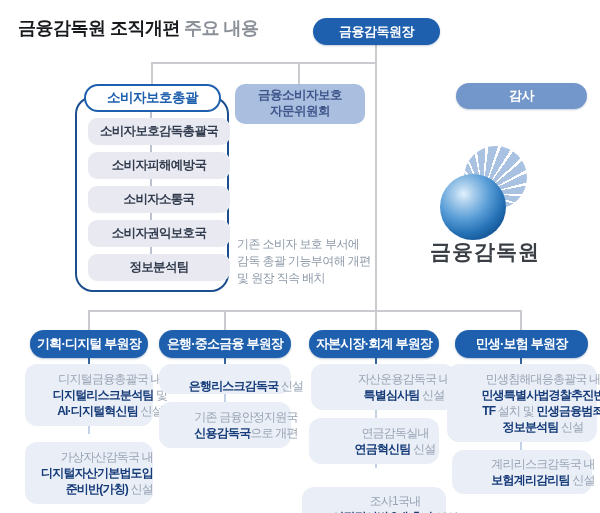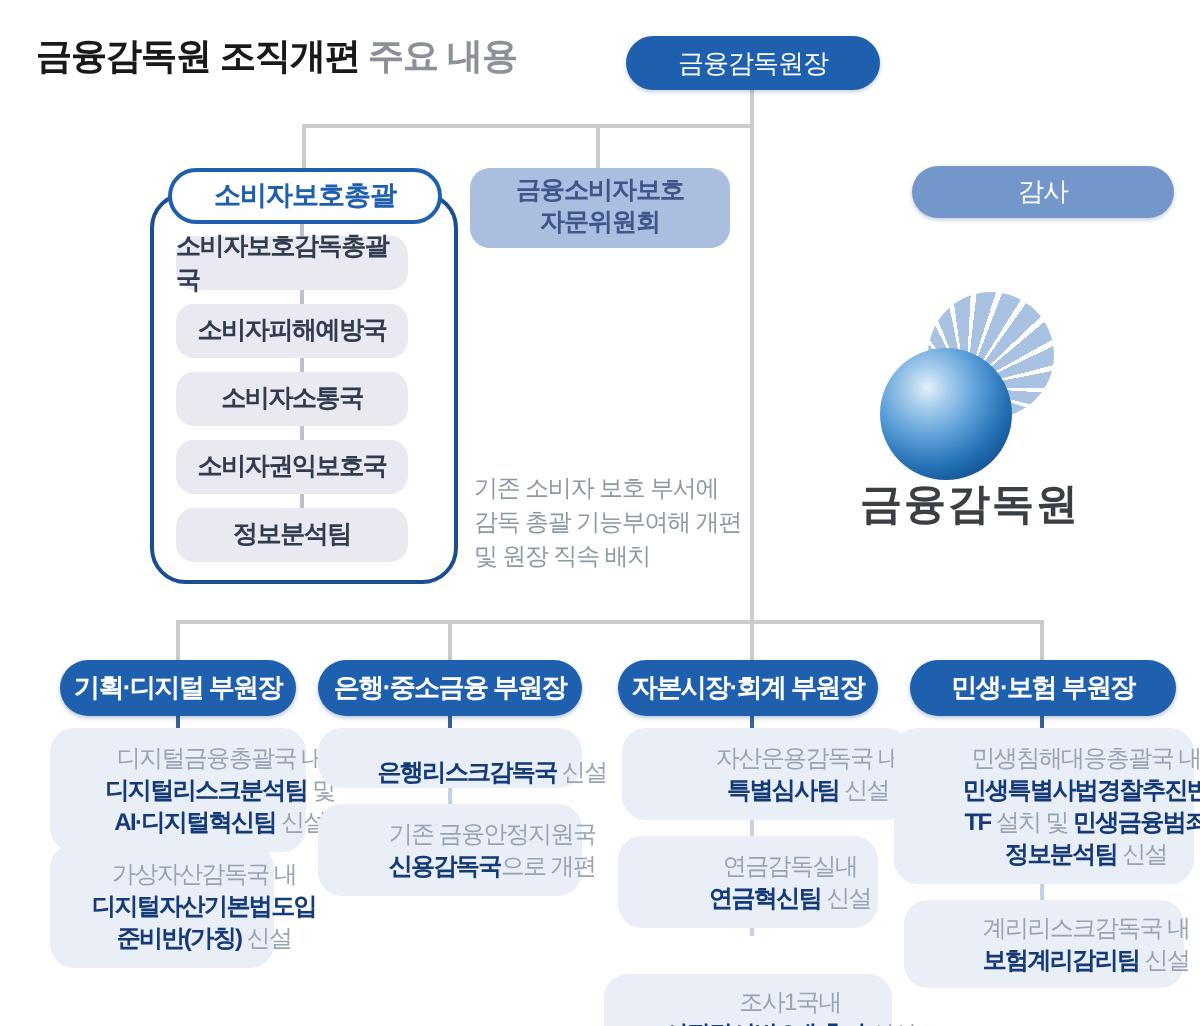--- a/index.html
+++ b/index.html
@@ -14,36 +14,36 @@
   
   .cl{position:absolute;background:var(--line-gray,#c9cbcf);}
   .cl.h{height:2px;}
   .cl.v{width:2px;}
   .tick{position:absolute;width:2px;background:var(--tick-light,#c5d2e6);}
   .tick.dk{background:var(--tick-dark,#34639e);}
   .tick.gy{background:#bcc2cd;}
 
   
   .pill{position:absolute;display:flex;align-items:center;justify-content:center;
-        border-radius:14px;font-weight:normal;color:#fff;font-size:13px;letter-spacing:-0.5px;
+        border-radius:14px;font-weight:bold;color:#fff;font-size:13px;letter-spacing:-0.5px;
         box-shadow:0 1px 2px rgba(21,60,110,.25);}
   .governor{left:313px;top:18px;width:127px;height:27px;background:var(--primary-blue,#1e5fae);}
   .auditor{left:456px;top:83px;width:131px;height:26px;background:var(--auditor-blue,#7397ca);border-radius:13px;}
   .advisory{position:absolute;left:235px;top:84px;width:130px;height:40px;background:var(--advisory-bg,#aabedf);
         border-radius:10px;display:flex;align-items:center;justify-content:center;text-align:center;
         color:var(--advisory-text,#3f568b);font-weight:bold;font-size:12.5px;line-height:1.25;
         white-space:pre-line;letter-spacing:-0.5px;}
 
   
   .consumer-outline{position:absolute;left:75px;top:96px;width:150px;height:192px;
         border:2px solid var(--outline-blue,#1c4e8f);border-radius:18px;background:#fff;}
   .consumer-header{position:absolute;left:84px;top:84px;width:133px;height:24px;background:#fff;
         border:2.5px solid var(--primary-blue,#1e5fae);border-radius:14px;display:flex;align-items:center;
         justify-content:center;color:var(--primary-blue,#1e5fae);font-weight:bold;font-size:13.5px;letter-spacing:-0.5px;}
-  .dept{position:absolute;left:88px;width:116px;height:27px;background:var(--dept-bg,#e9eaf1);border-radius:9px;
+  .dept{position:absolute;left:88px;width:142px;height:27px;background:var(--dept-bg,#e9eaf1);border-radius:9px;
         display:flex;align-items:center;justify-content:center;color:var(--dept-text,#323c4e);
         font-size:12.5px;font-weight:600;letter-spacing:-0.7px;}
   .d1{top:118px}.d2{top:152px}.d3{top:186px}.d4{top:220px}.d5{top:254px}
 
   
   .annotation{position:absolute;left:237px;top:236px;width:150px;font-size:12px;line-height:1.42;
         color:var(--anno-gray,#8d99a8);white-space:pre-line;letter-spacing:-0.6px;}
 
   
   .logo-rays{position:absolute;left:464px;top:146px;width:63px;height:63px;border-radius:50%;
@@ -57,21 +57,21 @@
   .dep-h{position:absolute;top:330px;height:28px;border-radius:14px;background:var(--primary-blue,#1e5fae);
         color:#fff;display:flex;align-items:center;justify-content:center;font-weight:bold;font-size:13px;
         letter-spacing:-0.8px;box-shadow:0 1px 2px rgba(21,60,110,.3);}
   .c1h{left:30px;width:118px}.c2h{left:159px;width:132px}.c3h{left:309px;width:130px}.c4h{left:455px;width:133px}
   .obox{position:absolute;background:var(--obox-bg,#e9eef7);border-radius:12px;display:flex;flex-direction:column;
         align-items:center;justify-content:center;text-align:center;color:var(--obox-gray,#98a3b3);
         font-size:12px;line-height:16px;letter-spacing:-0.8px;}
   .obox .ln{white-space:nowrap;margin-left:42px;}
   .obox .b{font-weight:bold;color:var(--obox-navy,#143a78);}
   .c1b1{left:25px;top:364px;width:128px;height:62px;}
-  .c1b2{left:25px;top:422px;width:112px;height:62px;}
+  .c1b2{left:25px;top:442px;width:128px;height:62px;align-items:flex-end;}
   .c2b1{left:159px;top:364px;width:132px;height:30px;justify-content:flex-end;}
   .c2b2{left:159px;top:402px;width:132px;height:46px;}
   .c3b1{left:311px;top:364px;width:144px;height:46px;}
   .c3b2{left:309px;top:418px;width:130px;height:46px;}
   .c3b3{left:302px;top:487px;width:144px;height:44px;}
   .c4b1{left:447px;top:364px;width:150px;height:78px;}
   .c4b2{left:452px;top:450px;width:140px;height:44px;}
 </style>
 </head>
 <body style="--primary-blue: #1e5fae; --auditor-blue: #7397ca; --advisory-bg: #aabedf; --advisory-text: #3f568b; --outline-blue: #1c4e8f; --dept-bg: #e9eaf1; --dept-text: #323c4e; --obox-bg: #e9eef7; --obox-gray: #98a3b3; --obox-navy: #143a78; --line-gray: #c9cbcf; --tick-light: #c5d2e6; --tick-dark: #34639e; --anno-gray: #8d99a8; --title-dark: #17191c; --title-gray: #8b9099; --logo-lightblue: #a9c2e2; --logo-text: #3a3f45;">

